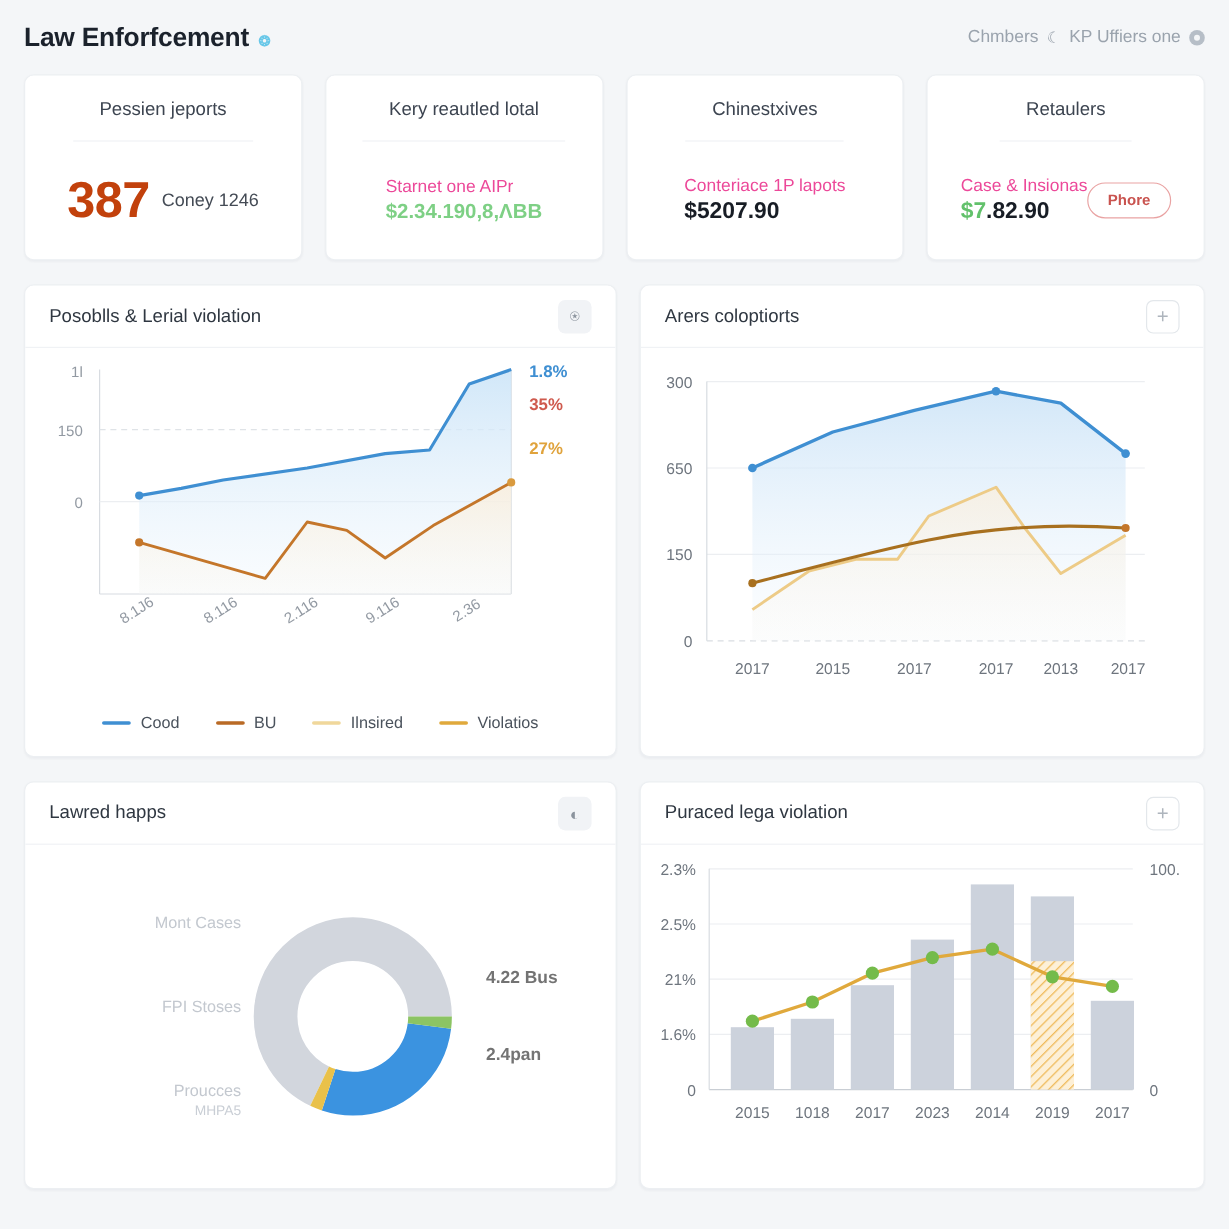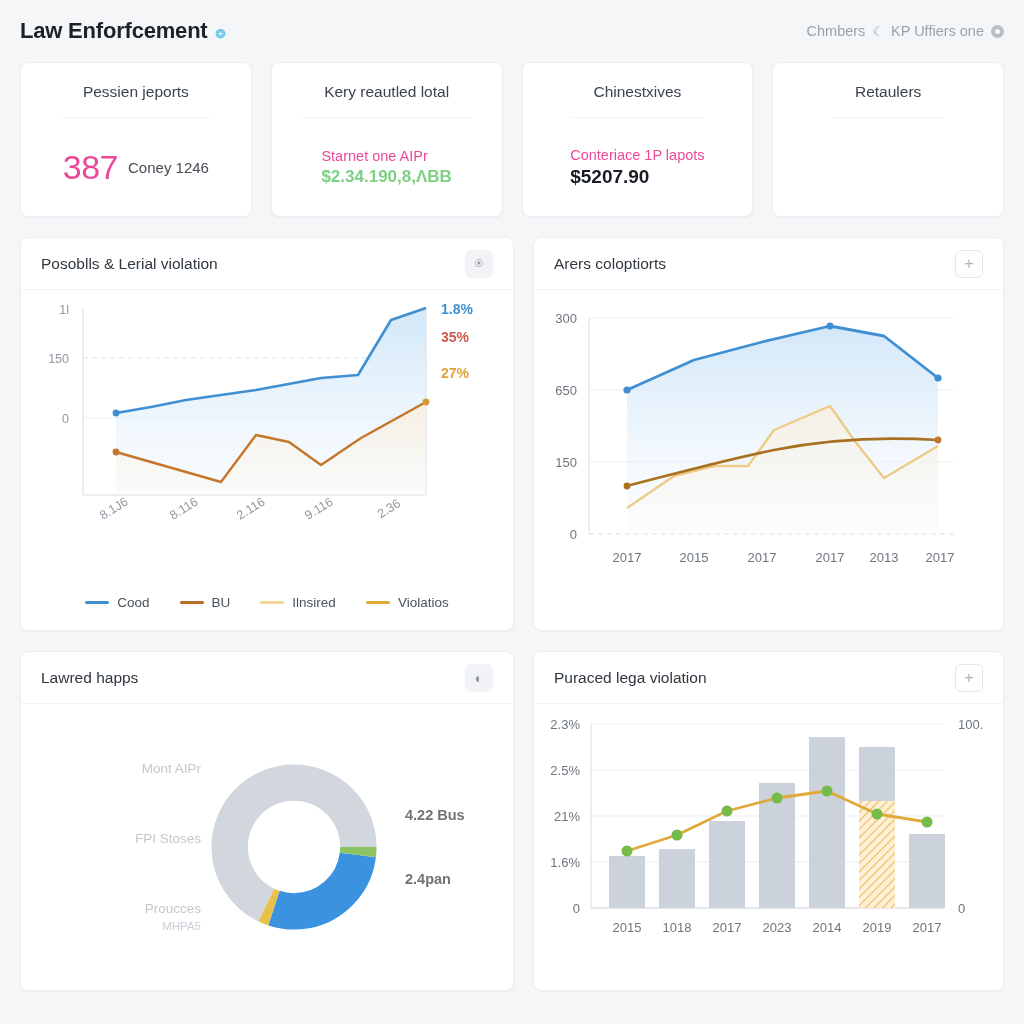--- a/index.html
+++ b/index.html
@@ -44,21 +44,21 @@
     height: 155px; display: flex; flex-direction: column; align-items: center;
   }
   .kpi-head {
     padding: 20px 22px 16px; font-size: 15.5px; color: #3c4450;
     border-bottom: 1px solid #f0f2f5;
   }
   .kpi-body {
     flex: 1; padding: 0 22px; display: flex; align-items: center;
   }
   .kpi-big {
-    font-size: 34px; font-weight: normal; color: #ec4899; letter-spacing: -0.5px;
+    font-size: 42px; font-weight: bold; color: #c2410c; letter-spacing: -0.5px;
   }
   .kpi-sub {
     font-size: 15px; color: #444b55; margin-left: 10px;
   }
   .kpi-stack { display: flex; flex-direction: column; gap: 3px; }
   .kpi-line1 { font-size: 14.5px; color: #ec4899; }
   .kpi-money-green { font-size: 17px; font-weight: bold; color: #7ed085; }
   .kpi-money-dark { font-size: 19px; font-weight: bold; color: #181d25; }
   .kpi-money-split { font-size: 19px; font-weight: bold; color: #181d25; }
   .kpi-money-split .g { color: #62c16b; }
@@ -166,20 +166,27 @@
       <div class="kpi-body">
         <div class="kpi-stack">
           <span class="kpi-line1">Conteriace 1P lapots</span>
           <span class="kpi-money-dark">$5207.90</span>
         </div>
       </div>
     </div>
 
     <div class="kpi-card">
       <div class="kpi-head">Retaulers</div>
+      <div class="kpi-body-between">
+        <div class="kpi-stack">
+          <span class="kpi-line1">Case &amp; Insionas</span>
+          <span class="kpi-money-split"><span class="g">$7</span><span>.82.90</span></span>
+        </div>
+        <span class="pill-badge">Phore</span>
+      </div>
     </div>
 
   </div>
 
   <div class="panel-row">
 
     <div class="panel" style="width:494px;height:394px">
       <div class="panel-head">
         <span class="panel-title">Posoblls &amp; Lerial violation</span>
         <span class="icon-btn">⍟</span>
@@ -303,21 +310,21 @@
 
   <div class="panel-row">
 
     <div class="panel" style="width:494px;height:340px">
       <div class="panel-head">
         <span class="panel-title">Lawred happs</span>
         <span class="icon-btn">◐</span>
       </div>
       <div class="donut-wrap">
         <div class="donut-left">
-          <span class="donut-lbl">Mont AIPr</span>
+          <span class="donut-lbl">Mont Cases</span>
           <span class="donut-lbl">FPI Stoses</span>
           <span class="donut-lbl">
             <span>Proucces</span>
             <small>MHPA5</small>
           </span>
         </div>
         <svg width="170" height="170" viewBox="0 0 42 42">
           <circle cx="21" cy="21" r="15.9" fill="transparent" stroke="#d2d6dd" stroke-width="9" stroke-dasharray="68 32" stroke-dashoffset="-32"></circle>
           <circle cx="21" cy="21" r="15.9" fill="transparent" stroke="#3b93e0" stroke-width="9" stroke-dasharray="28 72" stroke-dashoffset="-2"></circle>
           <circle cx="21" cy="21" r="15.9" fill="transparent" stroke="#e9c14a" stroke-width="9" stroke-dasharray="2 98" stroke-dashoffset="-30"></circle>

